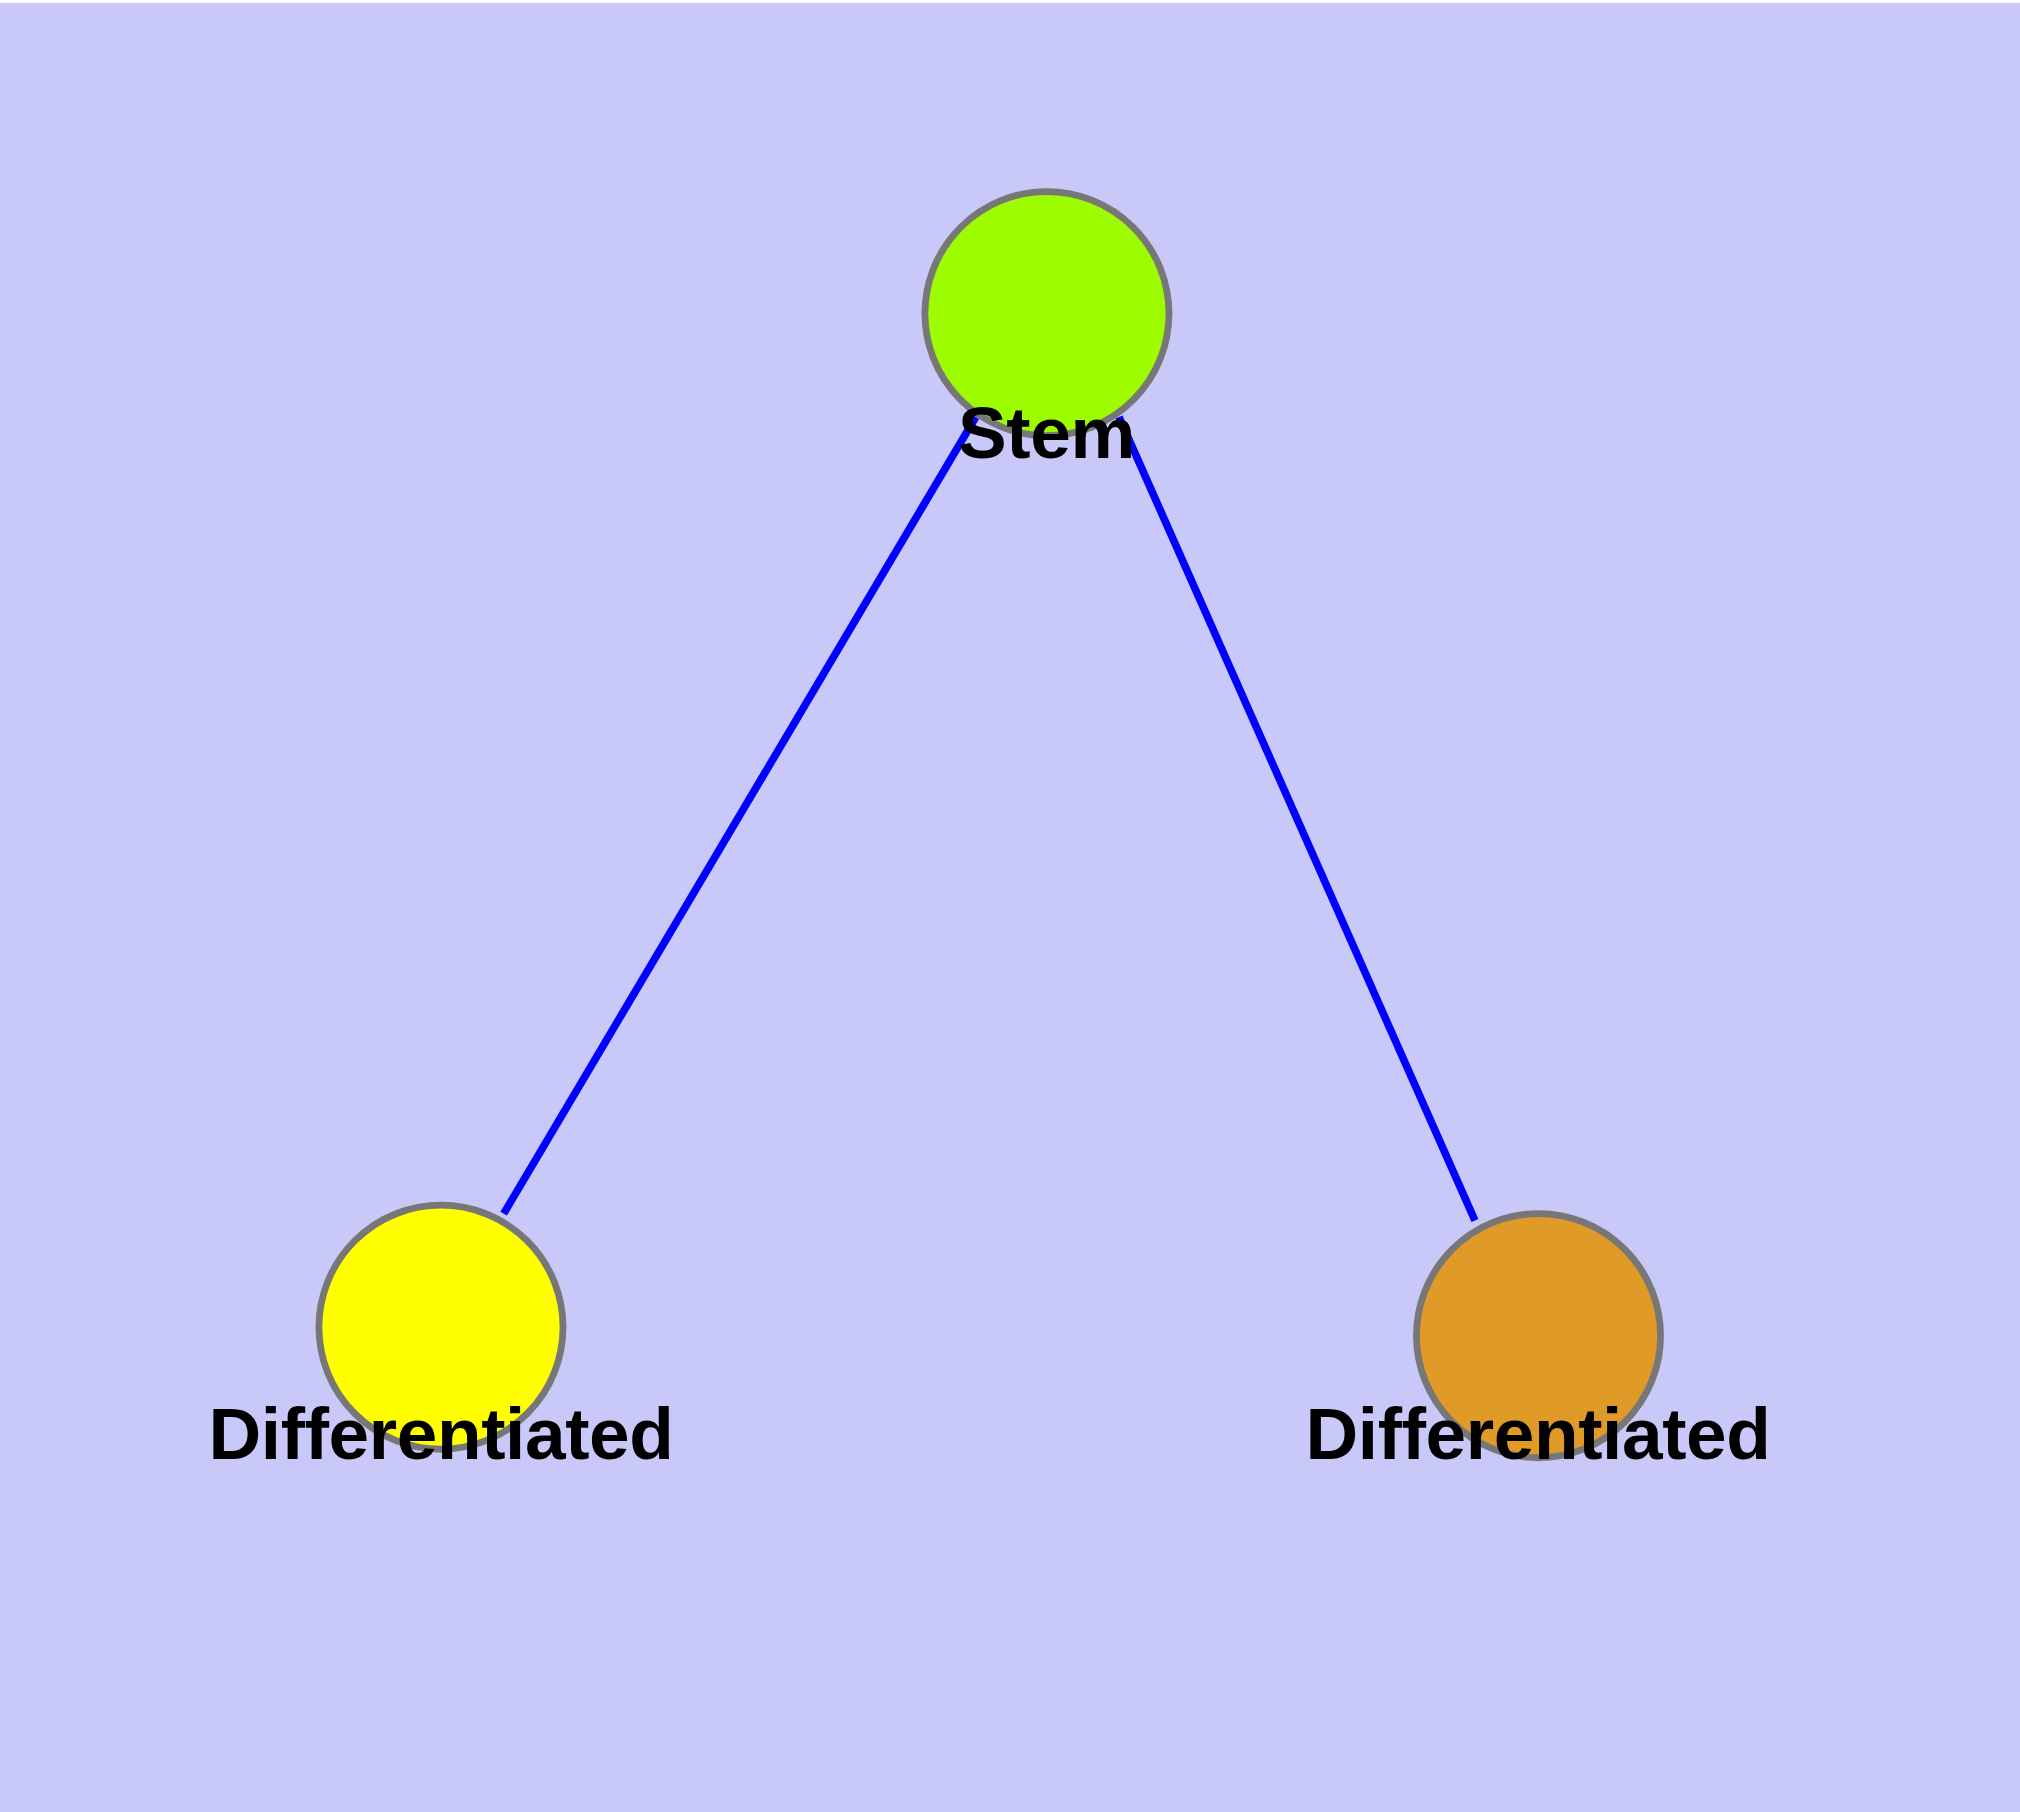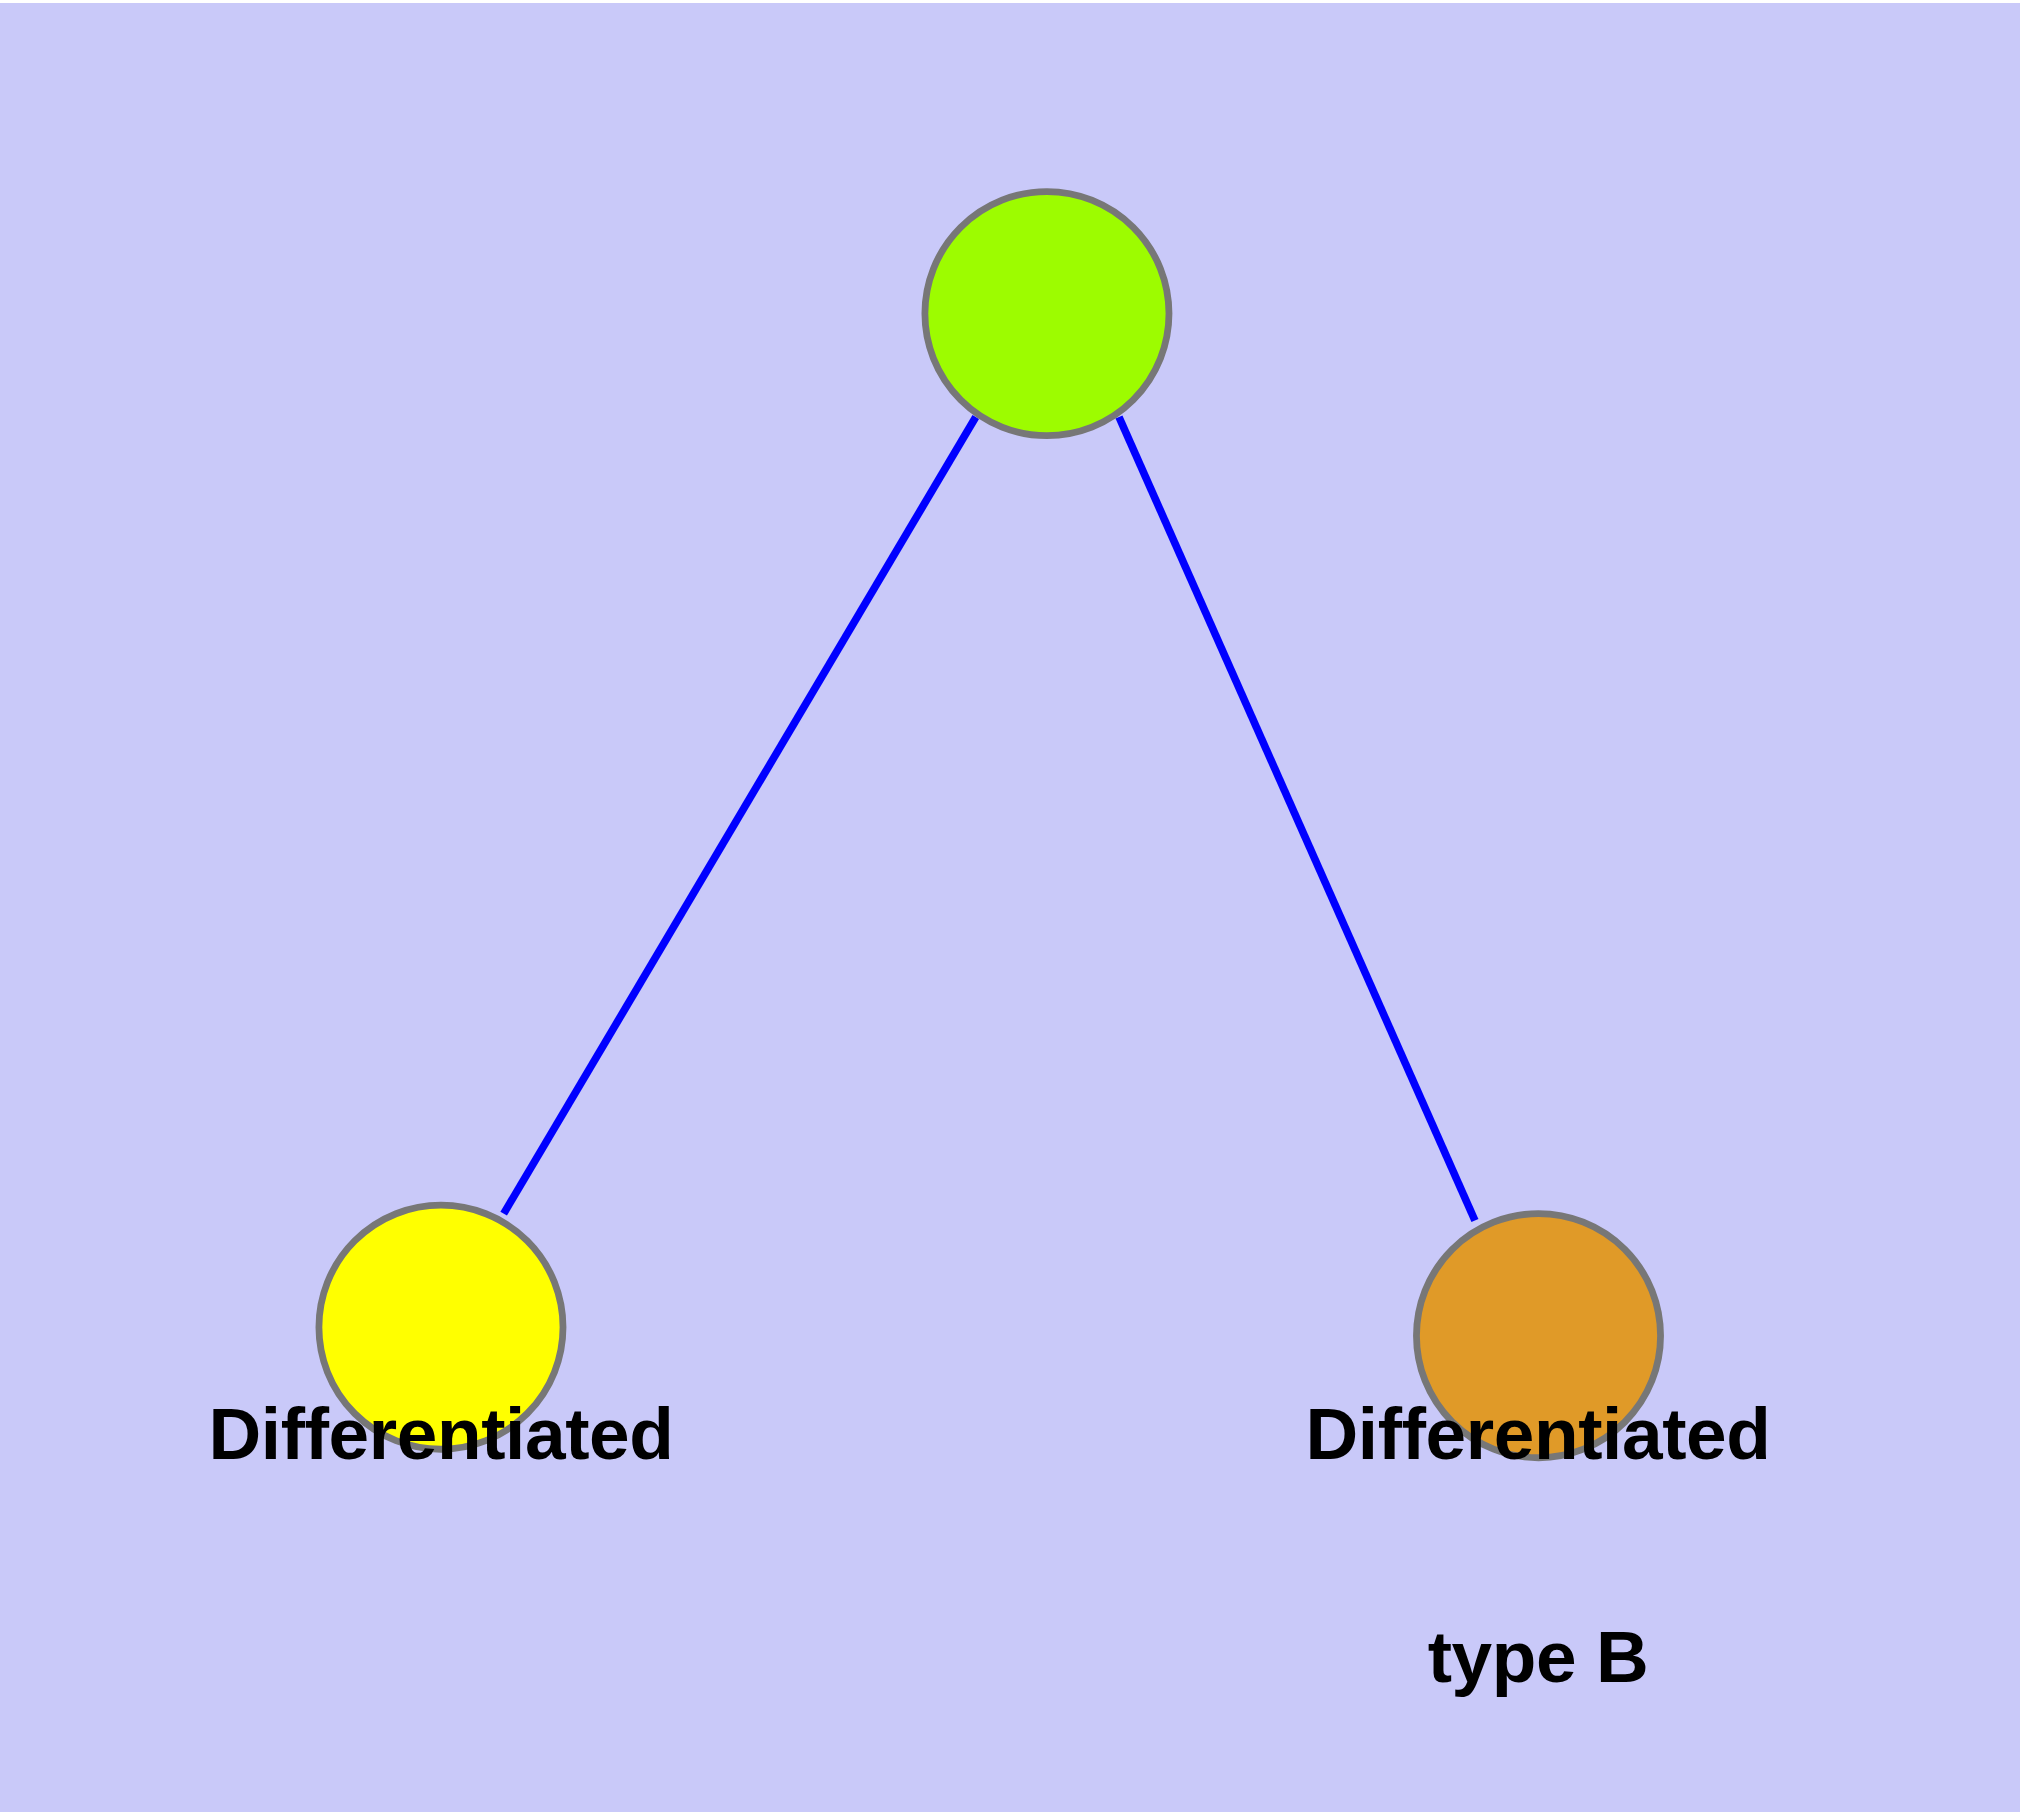--- a/index.html
+++ b/index.html
@@ -73,24 +73,26 @@
       <line x1="1320" y1="492" x2="1740" y2="1440" stroke="#0000ff" stroke-width="9" stroke-linecap="butt"></line>
     </g>
 
     <g>
       <circle cx="1235" cy="370" r="144" fill="#9dfc00" stroke="#777777" stroke-width="8"></circle>
       <circle cx="520" cy="1566" r="144" fill="#ffff00" stroke="#777777" stroke-width="8"></circle>
       <circle cx="1815" cy="1576" r="144" fill="#e09a28" stroke="#777777" stroke-width="8"></circle>
     </g>
   </svg>
 
+  <div class="node-label" id="label-stem">
+    <div>Stem</div>
+  </div>
 
   <div class="node-label" id="label-type-a">
     <div>Differentiated</div>
   </div>
 
   <div class="node-label" id="label-type-b">
     <div>Differentiated</div>
-    <div>type B</div>
   </div>
 
 </div>
 
 
 </body></html>

